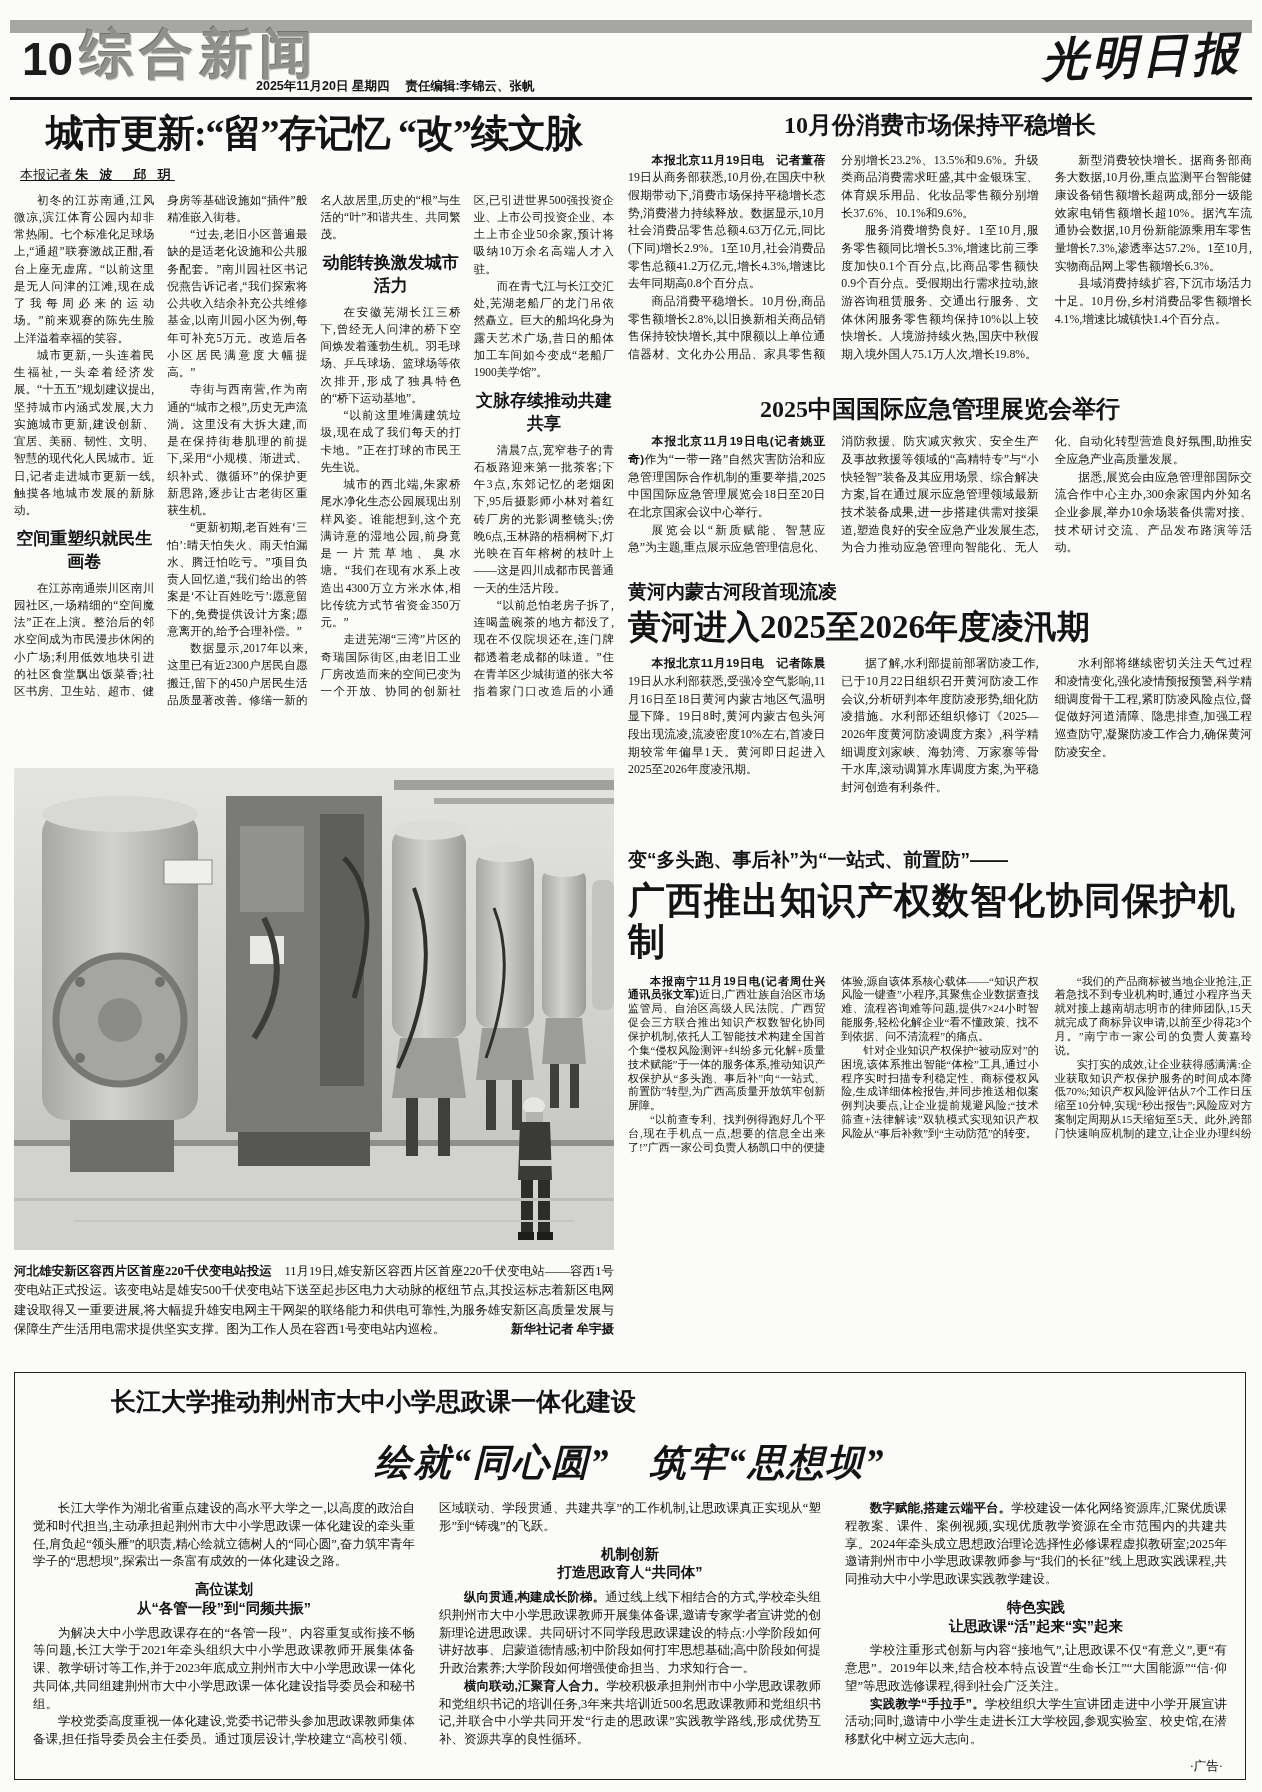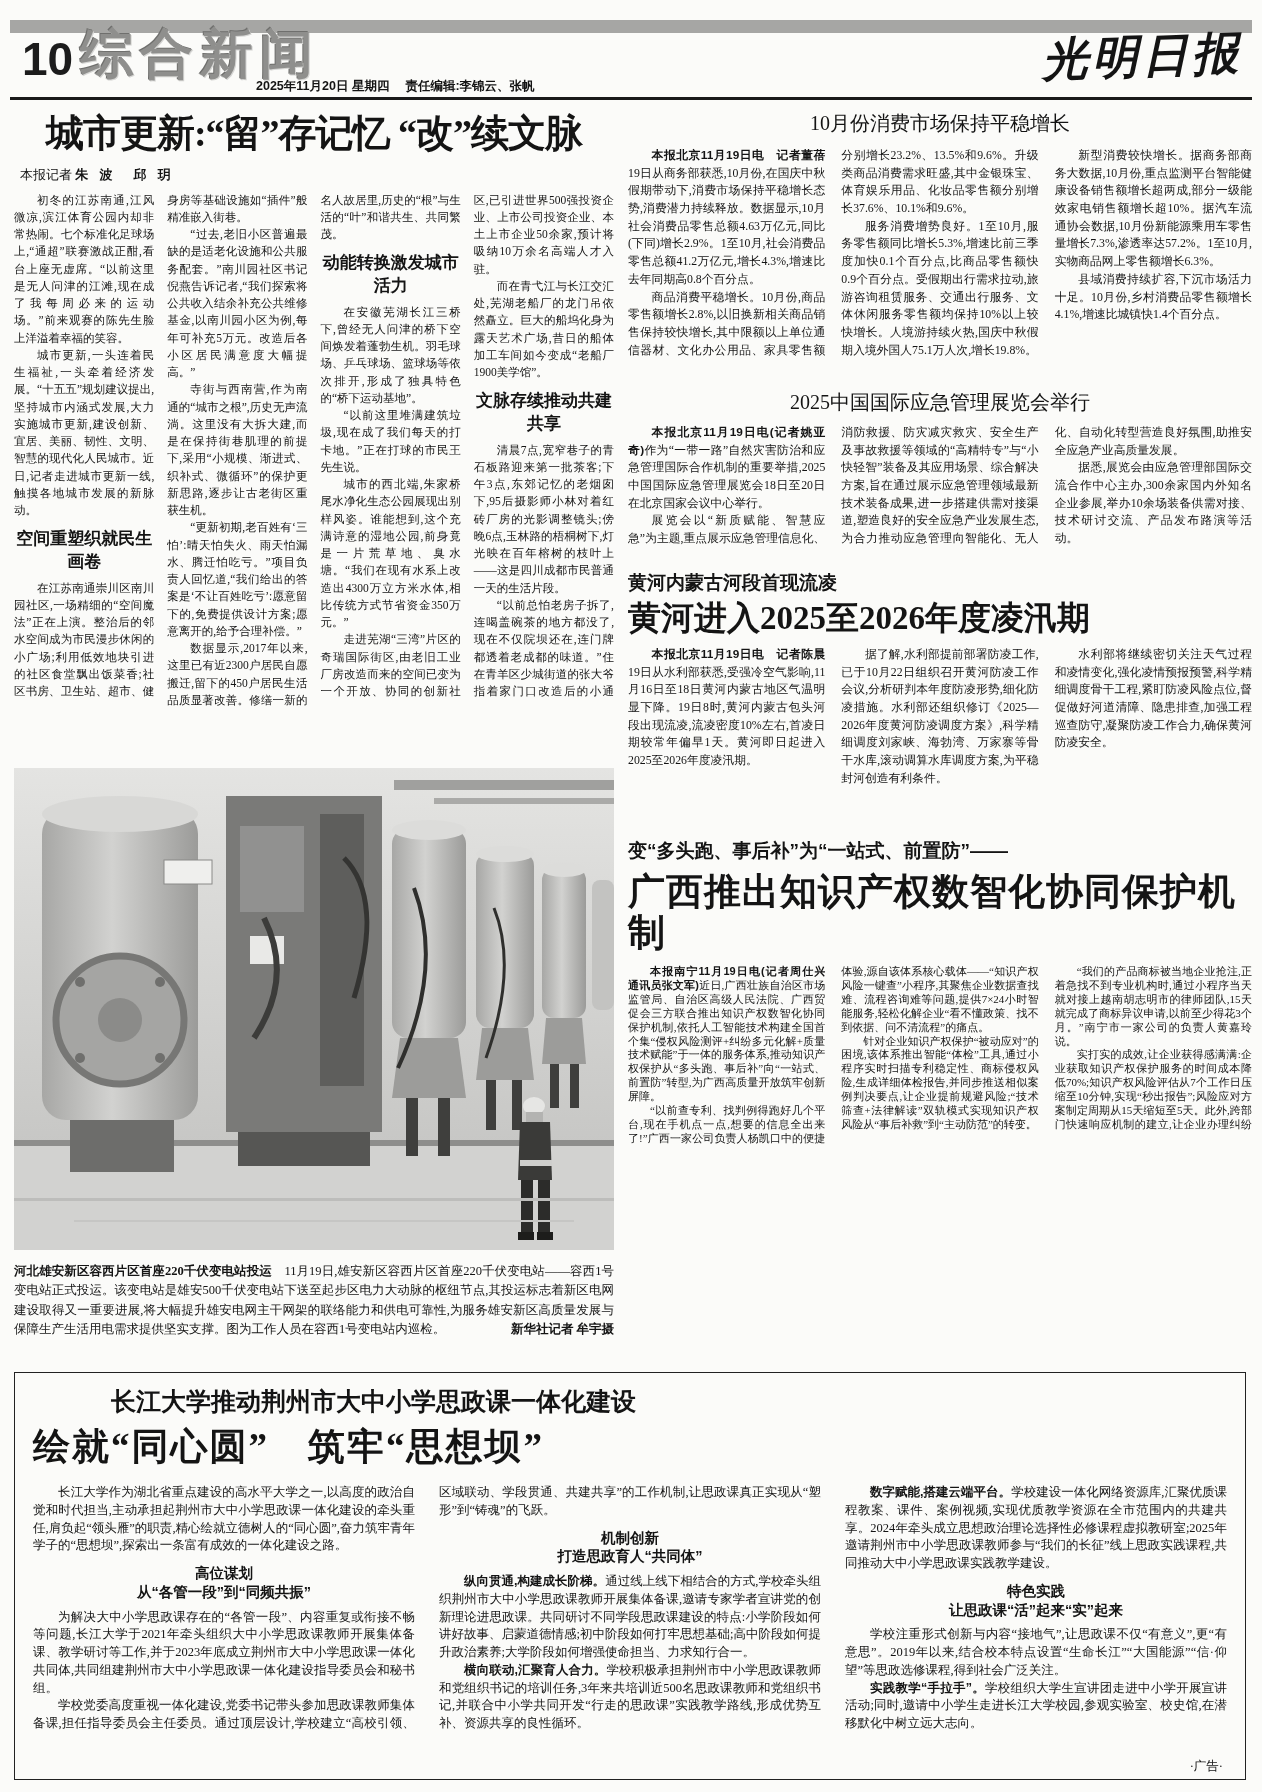--- a/index.html
+++ b/index.html
@@ -10,24 +10,24 @@
   .pageno{position:absolute;left:22px;top:36px;font-family:"Liberation Sans","DejaVu Sans",sans-serif;
           font-size:46px;font-weight:bold;color:#1c1c1c;line-height:1;}
   .section-title{position:absolute;left:80px;top:28px;font-size:53px;font-weight:900;color:#8f8f8d;
           letter-spacing:7px;line-height:1;text-shadow:1px 1px 0 #d6d6d4,-1px -1px 0 #6f6f6d;}
   .dateline{position:absolute;left:256px;top:78px;font-size:12.5px;font-weight:bold;font-family:"Liberation Sans",sans-serif;}
   .masthead{position:absolute;right:20px;top:32px;font-size:46px;font-weight:900;font-style:italic;
           transform:rotate(-2deg);letter-spacing:4px;line-height:1.1;}
   .header-rule{position:absolute;left:10px;top:97px;width:1242px;height:3px;background:#1a1a1a;}
   
   .headline-xl{font-size:38px;font-weight:900;text-align:center;line-height:1.15;letter-spacing:-1px;}
-  .headline-lg{font-size:20px;font-weight:400;text-align:center;line-height:1.15;}
+  .headline-lg{font-size:24px;font-weight:700;text-align:center;line-height:1.15;}
   .headline-left{font-size:33px;font-weight:700;text-align:left;line-height:1.15;}
   .kicker{font-family:"Liberation Sans","DejaVu Sans",sans-serif;font-weight:bold;font-size:19px;}
-  .byline{font-size:13px;margin:10px 0 6px 6px;}
+  .byline{font-size:13px;margin:10px 0 6px 6px;text-decoration:underline;}
   .byline b{letter-spacing:4px;}
   .colbody{text-align:justify;overflow:hidden;}
   .colbody p{margin:0;text-indent:2em;}
   .colbody p b{font-family:"Liberation Sans","DejaVu Sans",sans-serif;}
   .colbody .col-sub{font-family:"Liberation Sans","DejaVu Sans",sans-serif;font-weight:bold;text-align:center;
         text-indent:0;margin:9px 0 7px 0;line-height:1.3;white-space:pre-line;}
   
   .art-city{position:absolute;left:14px;top:112px;width:600px;}
   .art-city .colbody{margin-top:8px;column-count:4;column-gap:13px;height:524px;font-size:11.5px;line-height:1.5;}
   .art-city .col-sub{font-size:17px;}
@@ -45,21 +45,21 @@
   
   .photo{position:absolute;left:14px;top:768px;width:600px;height:482px;background:#c9c9c7;}
   .photo svg{display:block;width:100%;height:100%;}
   .caption{position:absolute;left:14px;top:1262px;width:600px;font-size:12.5px;line-height:1.55;text-align:justify;}
   .caption .cap-lead{font-weight:bold;}
   .caption .credit{float:right;font-weight:bold;}
   
   .adbox{position:absolute;left:14px;top:1372px;width:1232px;height:408px;border:1px solid #222;
          box-sizing:border-box;padding:12px 18px 21px 18px;}
   .ad-kicker{font-family:"Liberation Sans","DejaVu Sans",sans-serif;font-weight:bold;font-size:25px;margin-left:78px;}
-  .ad-headline{font-size:37px;font-weight:900;margin:4px 0 12px 0;letter-spacing:2px;}
+  .ad-headline{font-size:37px;font-weight:900;text-align:center;margin:20px 0 12px 0;letter-spacing:2px;font-style:italic;}
   .ad-body{column-count:3;column-gap:24px;height:272px;font-size:12.5px;line-height:1.42;text-align:justify;overflow:hidden;}
   .ad-body p{margin:0;text-indent:2em;}
   .ad-body .col-sub{font-size:14.5px;}
   .ad-mark{position:absolute;right:22px;bottom:4px;font-size:12.5px;}
 </style>
 </head>
 <body>
 
 <div class="page">
 

